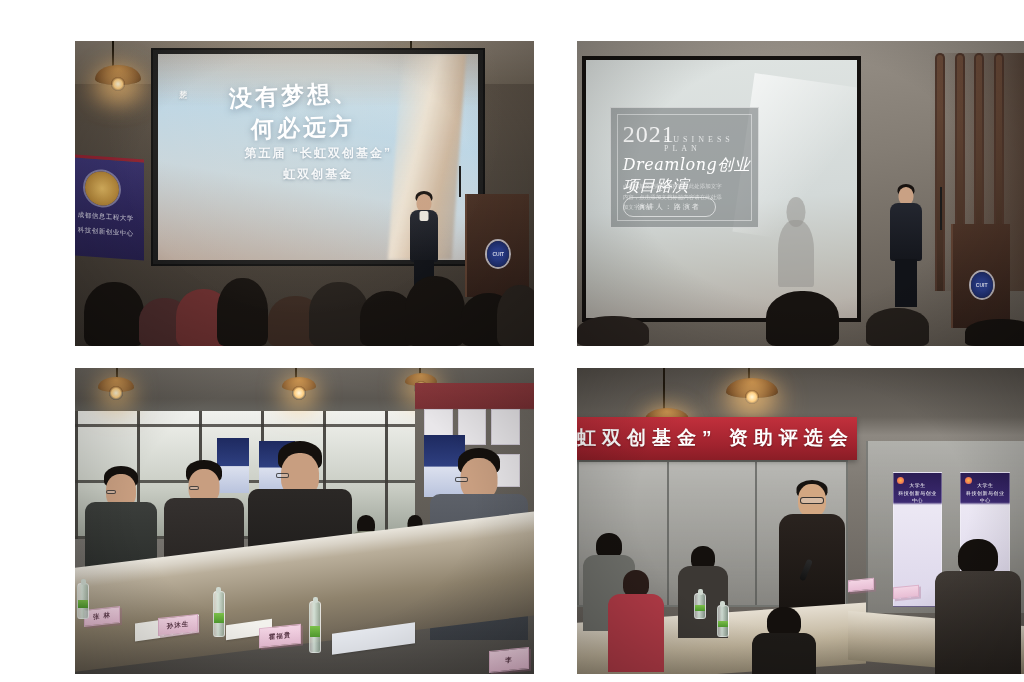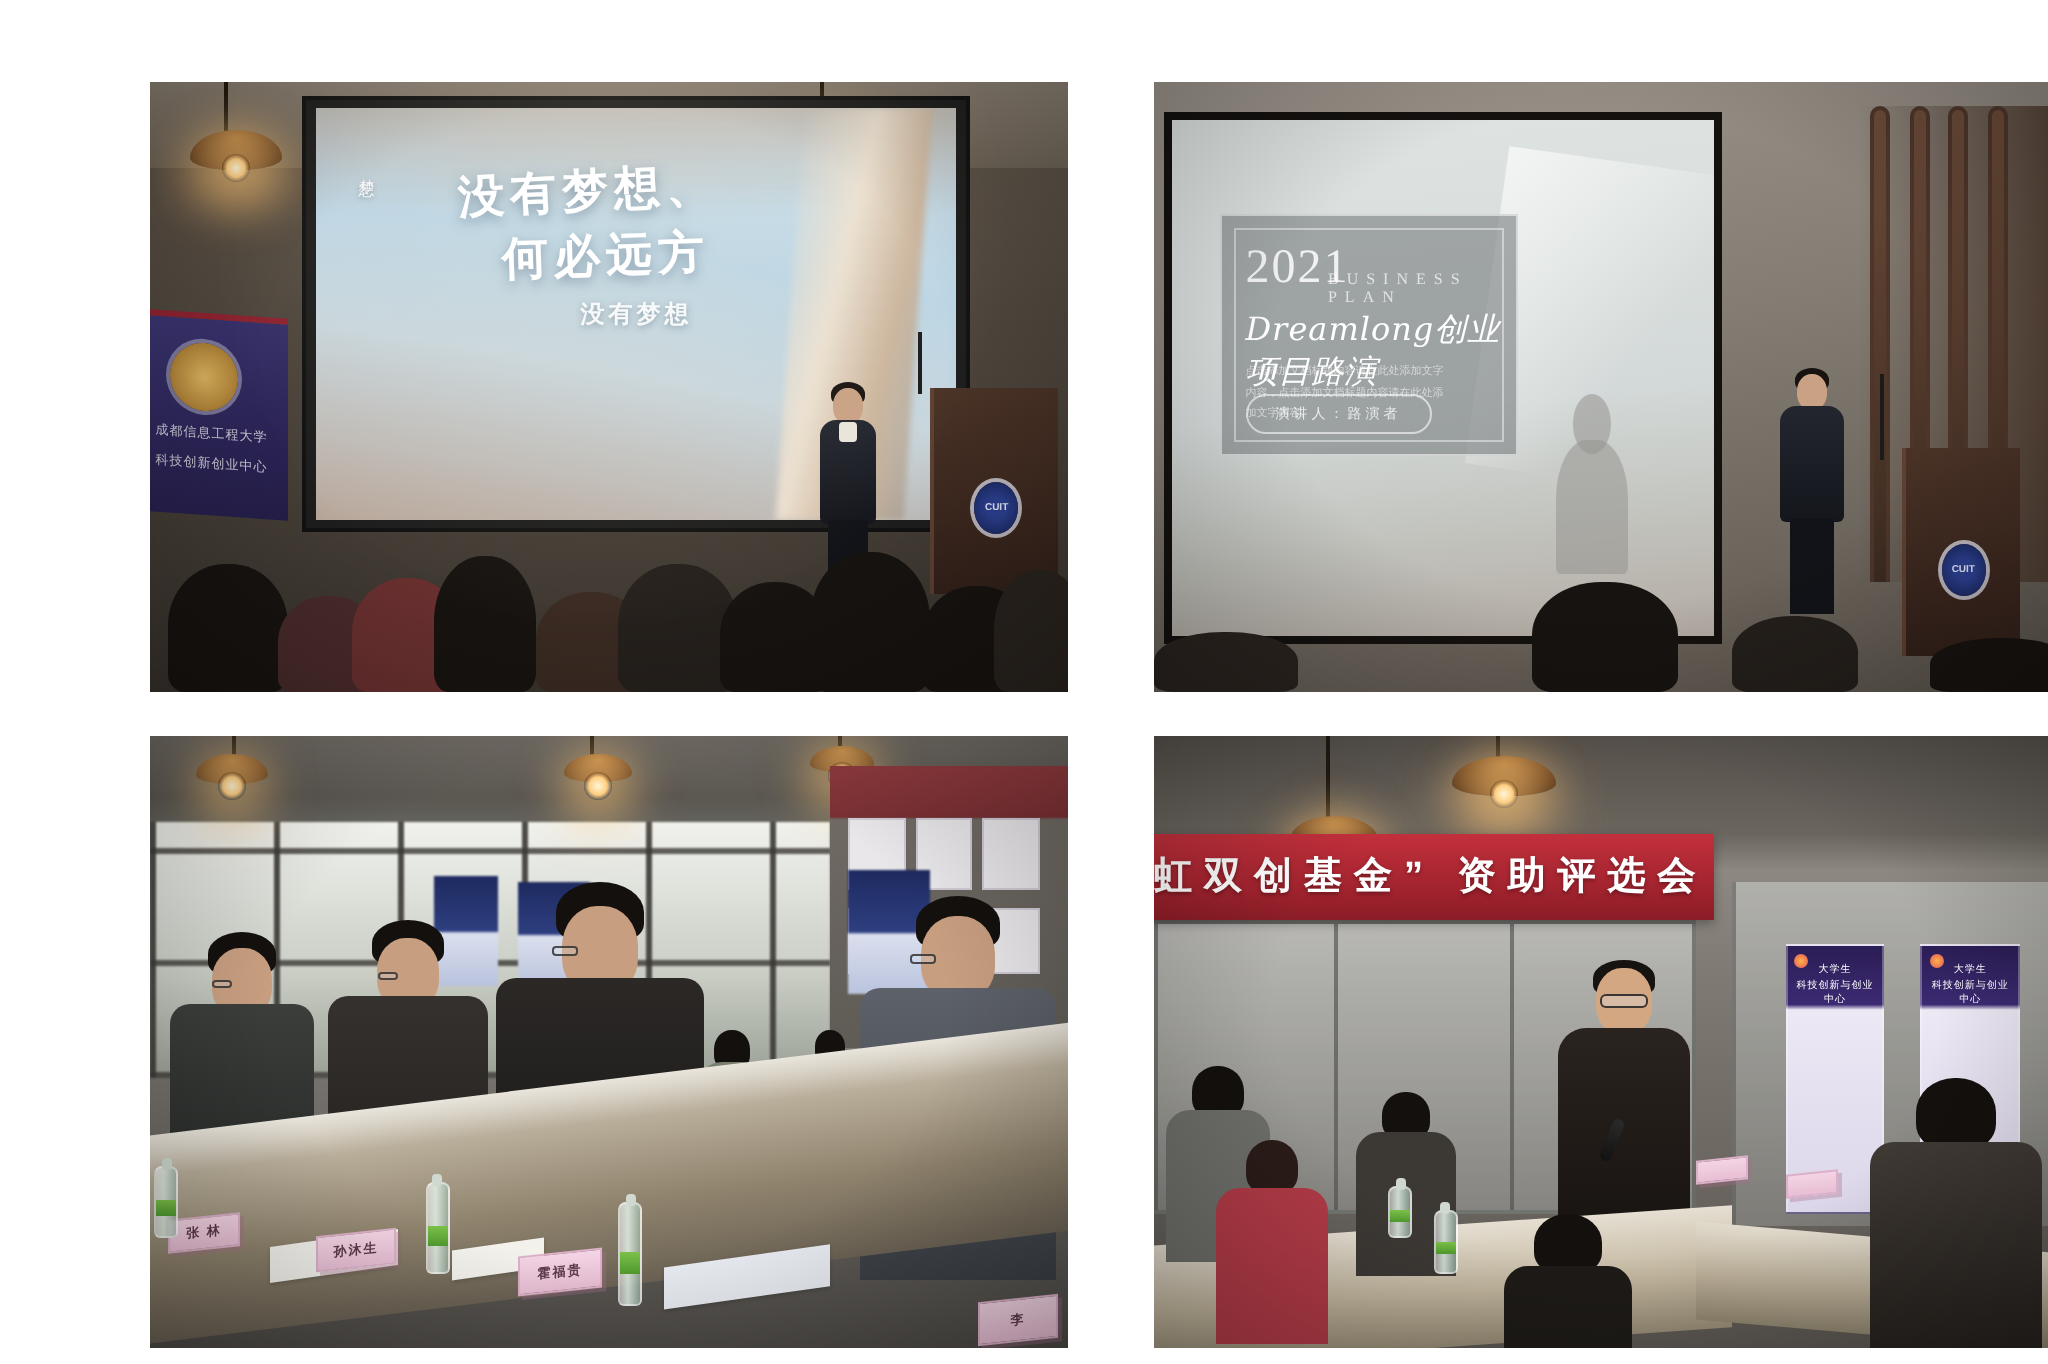--- a/index.html
+++ b/index.html
@@ -445,21 +445,22 @@
       <div class="lamp-shade" style="left:69.5%;top:20px;"></div>
 
       <div class="tl-screen-frame">
         <div class="tl-slide">
           <span class="tl-vert">梦想</span>
           <div class="tl-callig">
             <span class="line1">没有梦想、</span>
             <span class="line2">何必远方</span>
           </div>
           <div class="tl-sub">
-            <span class="r2">没有梦想</span>
+            <span class="r1">第五届 “长虹双创基金”</span>
+            <span class="r2">虹双创基金</span>
           </div>
         </div>
       </div>
 
       <div class="tl-flag">
         <div class="emblem"></div>
         <span class="ft ft1">成都信息工程大学</span>
         <span class="ft ft2">科技创新创业中心</span>
       </div>
 

